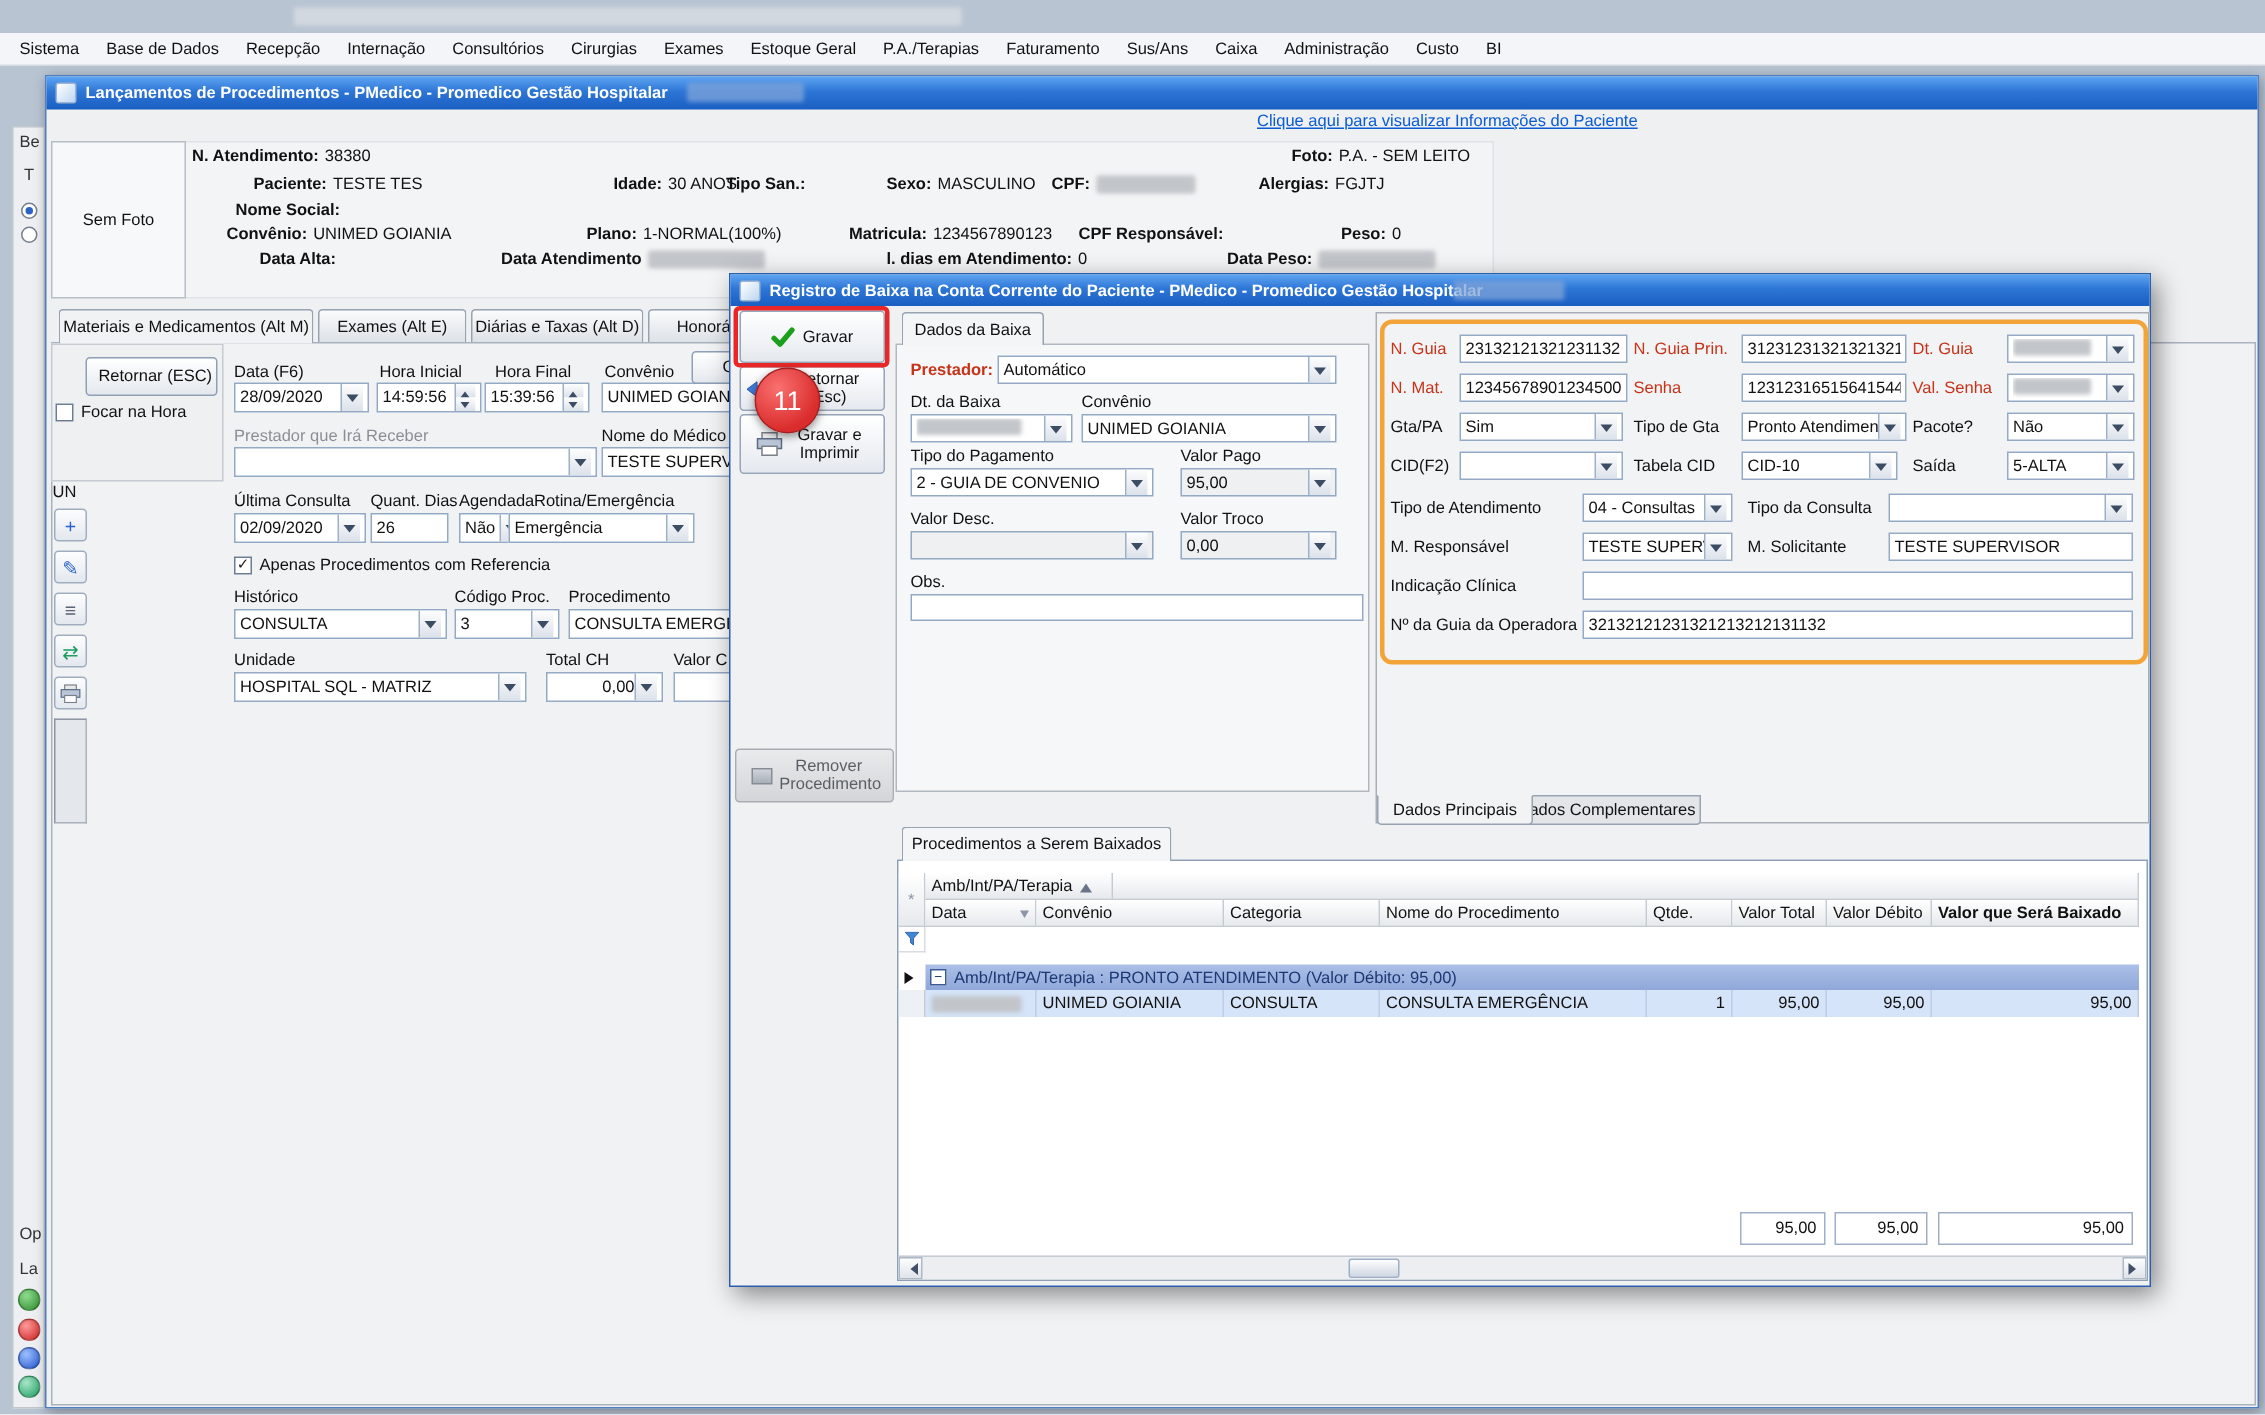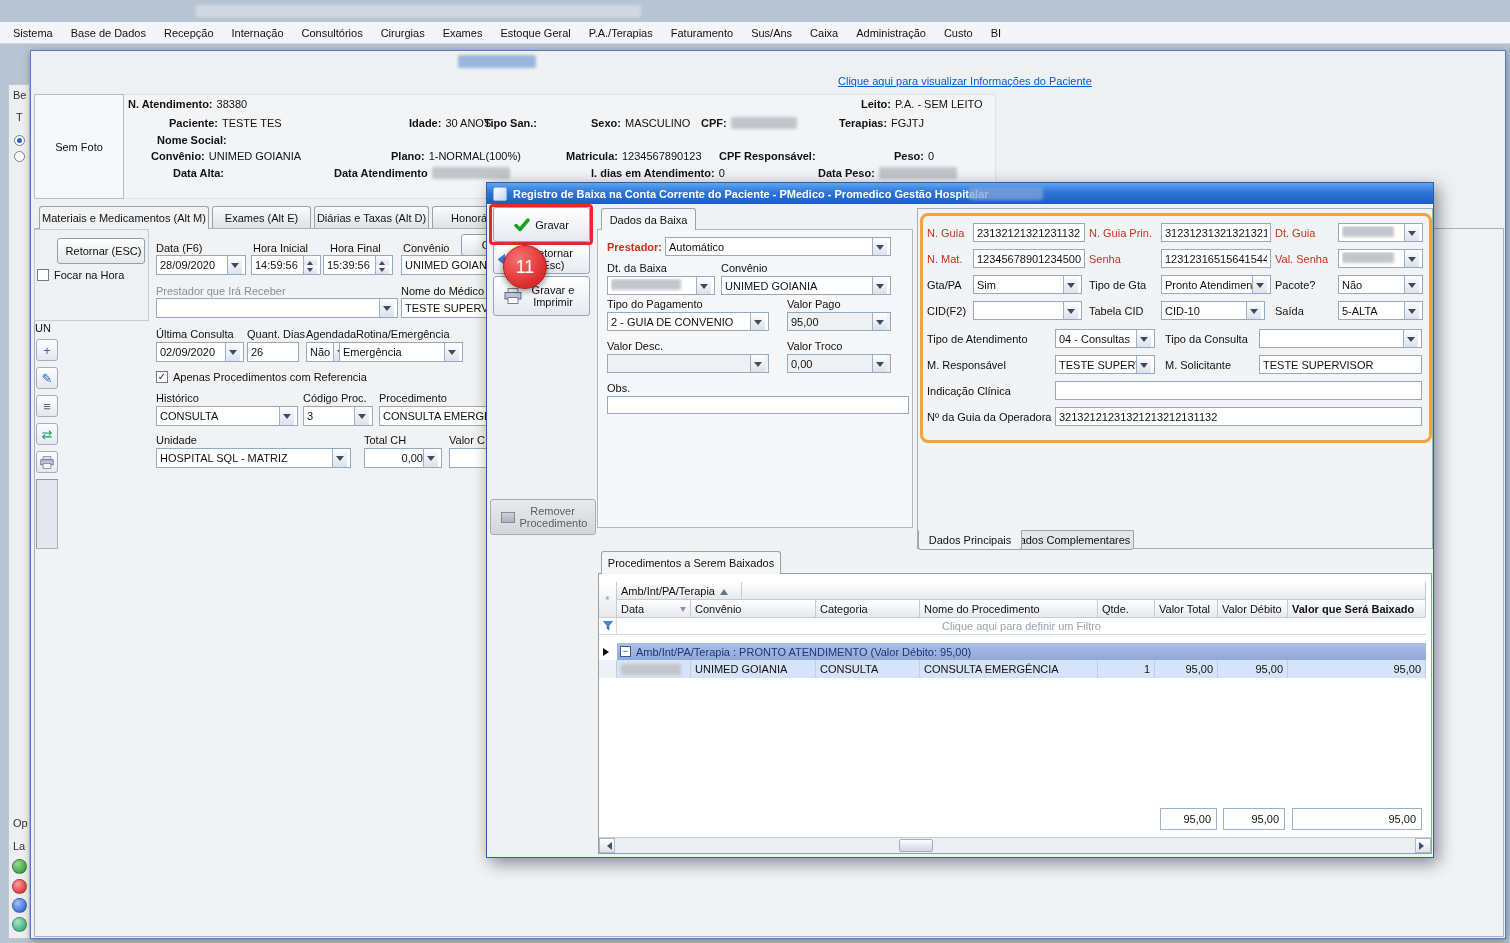--- a/index.html
+++ b/index.html
@@ -110,35 +110,39 @@
     <span class="radio" style="top:66px"></span>
     <span class="rlbl" style="top:732px">Op</span>
     <span class="rlbl" style="top:755px">La</span>
     <span class="ric" style="top:774px;background:radial-gradient(circle at 35% 30%,#8fdc8f,#2e8b2e)"></span>
     <span class="ric" style="top:794px;background:radial-gradient(circle at 35% 30%,#ff9a9a,#cc2222)"></span>
     <span class="ric" style="top:813px;background:radial-gradient(circle at 35% 30%,#9ec0ff,#2255cc)"></span>
     <span class="ric" style="top:832px;background:radial-gradient(circle at 35% 30%,#a8e6c8,#1e9e60)"></span>
   </div>
 
   <div id="win">
+    <div class="tbblue">
+      <div class="wicon"></div>
+      <span>Lançamentos de Procedimentos - PMedico - Promedico Gestão Hospitalar</span>
+    </div>
     <div class="redact bl abs" style="left:427px;top:4px;width:78px;height:13px"></div>
 
     <a id="wlink">Clique aqui para visualizar Informações do Paciente</a>
 
     <div id="ppanel"></div>
     <div id="photo">
         <span>Sem Foto</span>
       </div>
 
     <div class="prow" style="left:97px;top:47px">
         <span class="b">N. Atendimento:</span>
         <span>38380</span>
       </div>
     <div class="prow" style="left:830px;top:47px">
-        <span class="b">Leito:</span>
+        <span class="b">Foto:</span>
         <span>P.A. - SEM LEITO</span>
       </div>
     <div class="prow" style="left:138px;top:66px">
         <span class="b">Paciente:</span>
         <span>TESTE TES</span>
       </div>
     <div class="prow" style="left:378px;top:66px">
         <span class="b">Idade:</span>
         <span>30 ANOS</span>
       </div>
@@ -147,21 +151,21 @@
       </div>
     <div class="prow" style="left:560px;top:66px">
         <span class="b">Sexo:</span>
         <span>MASCULINO</span>
       </div>
     <div class="prow" style="left:670px;top:66px">
         <span class="b">CPF:</span>
         <span class="redact" style="width:66px;height:12px"></span>
       </div>
     <div class="prow" style="left:808px;top:66px">
-        <span class="b">Terapias:</span>
+        <span class="b">Alergias:</span>
         <span>FGJTJ</span>
       </div>
     <div class="prow" style="left:126px;top:83px">
         <span class="b">Nome Social:</span>
       </div>
     <div class="prow" style="left:120px;top:99px">
         <span class="b">Convênio:</span>
         <span>UNIMED GOIANIA</span>
       </div>
     <div class="prow" style="left:360px;top:99px">
@@ -548,23 +552,20 @@
         </div>
       <div class="g gh" style="left:689px;top:26px;width:138px;height:18px;font-weight:bold">
           <span>Valor que Será Baixado</span>
         </div>
 
       <div class="g" style="left:0;top:44px;width:18px;height:17px;border-right:1px solid #d8dce2;border-bottom:1px solid #d8dce2;display:flex;align-items:center;justify-content:center">
           <svg width="10" height="10" viewBox="0 0 10 10">
             <path d="M0.5 0.5 H9.5 L6 4.5 V9 L4 7.5 V4.5 Z" fill="#3f86d6" stroke="#2a5fa8" stroke-width="0.6"></path>
           </svg>
         </div>
-      <div class="g" style="left:18px;top:44px;width:809px;height:17px;border-bottom:1px solid #d8dce2;display:flex;align-items:center;justify-content:center;color:#9aa2ad">
-          <span>Clique aqui para definir um Filtro</span>
-        </div>
 
       <div class="g" style="left:0;top:69px;width:18px;height:17px;display:flex;align-items:center">
           <span class="fArrow"></span>
         </div>
       <div class="g ggroup" style="left:18px;top:69px;width:809px;height:17px">
           <span class="exp">−</span>
           <span>Amb/Int/PA/Terapia : PRONTO ATENDIMENTO (Valor Débito: 95,00)</span>
         </div>
 
       <div class="g" style="left:0;top:86px;width:827px;height:18px;background:#d5e4f8">

